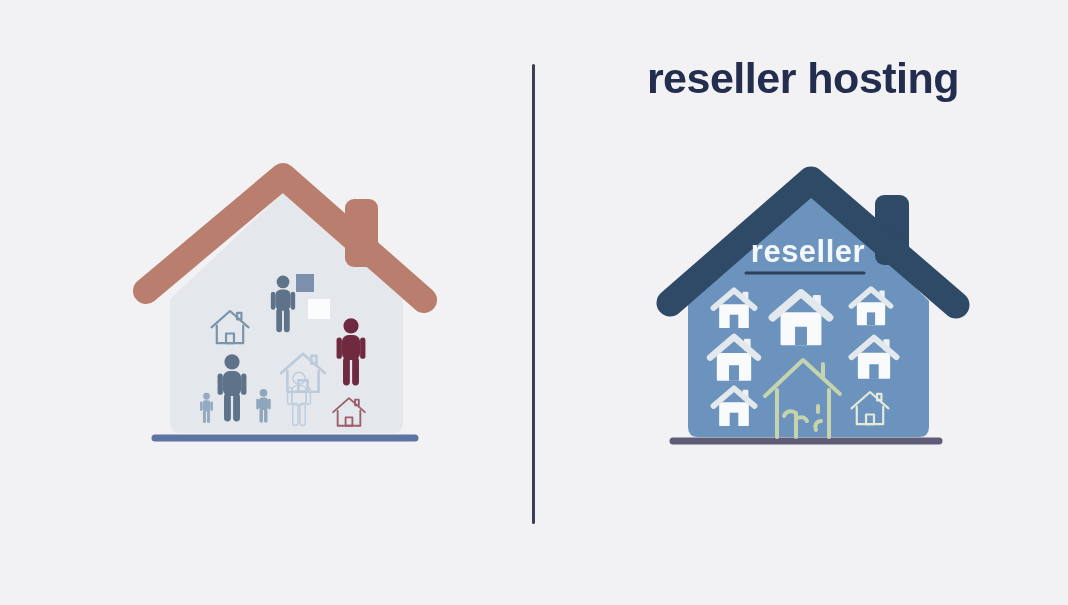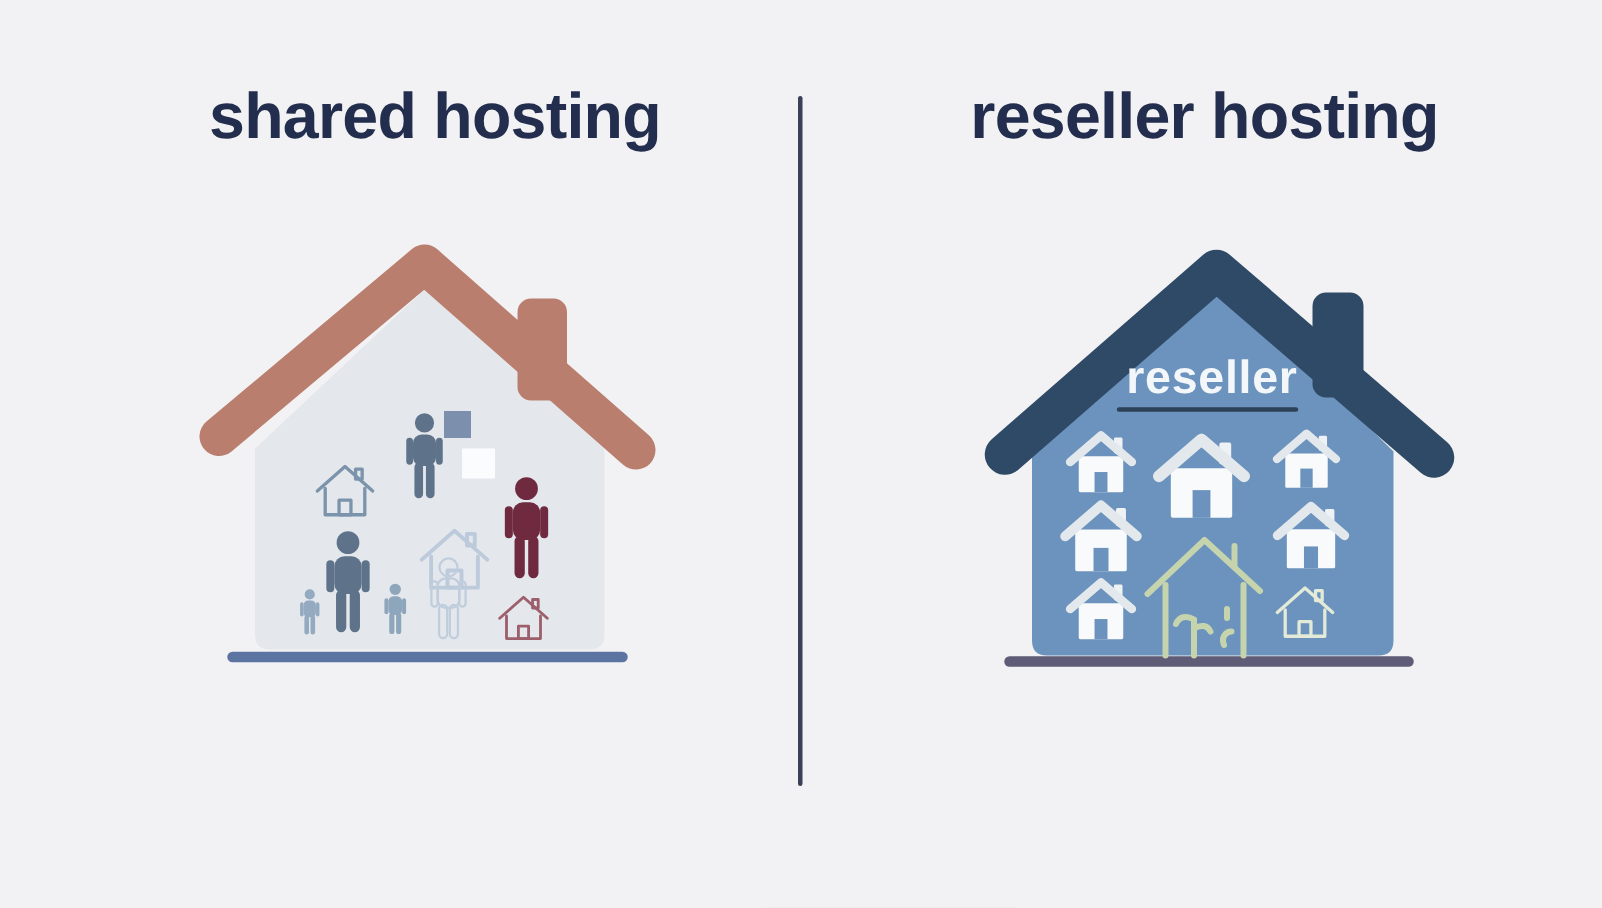--- a/index.html
+++ b/index.html
@@ -45,21 +45,20 @@
     font-size:31px;
     font-weight:700;
     letter-spacing:0.5px;
   }
 </style>
 </head>
 <body>
 
 <div class="canvas">
 
-  <h1 class="title title-left">shared hosting</h1>
   <h1 class="title title-right">reseller hosting</h1>
 
   <div class="divider"></div>
 
   <svg class="illus illus-left" viewBox="0 0 534 605">
     <defs>
       <symbol id="person" viewBox="0 0 100 180">
         <circle cx="50" cy="21" r="20"></circle>
         <rect x="26" y="45" width="48" height="66" rx="18"></rect>
         <rect x="12" y="52" width="14" height="56" rx="7"></rect>

